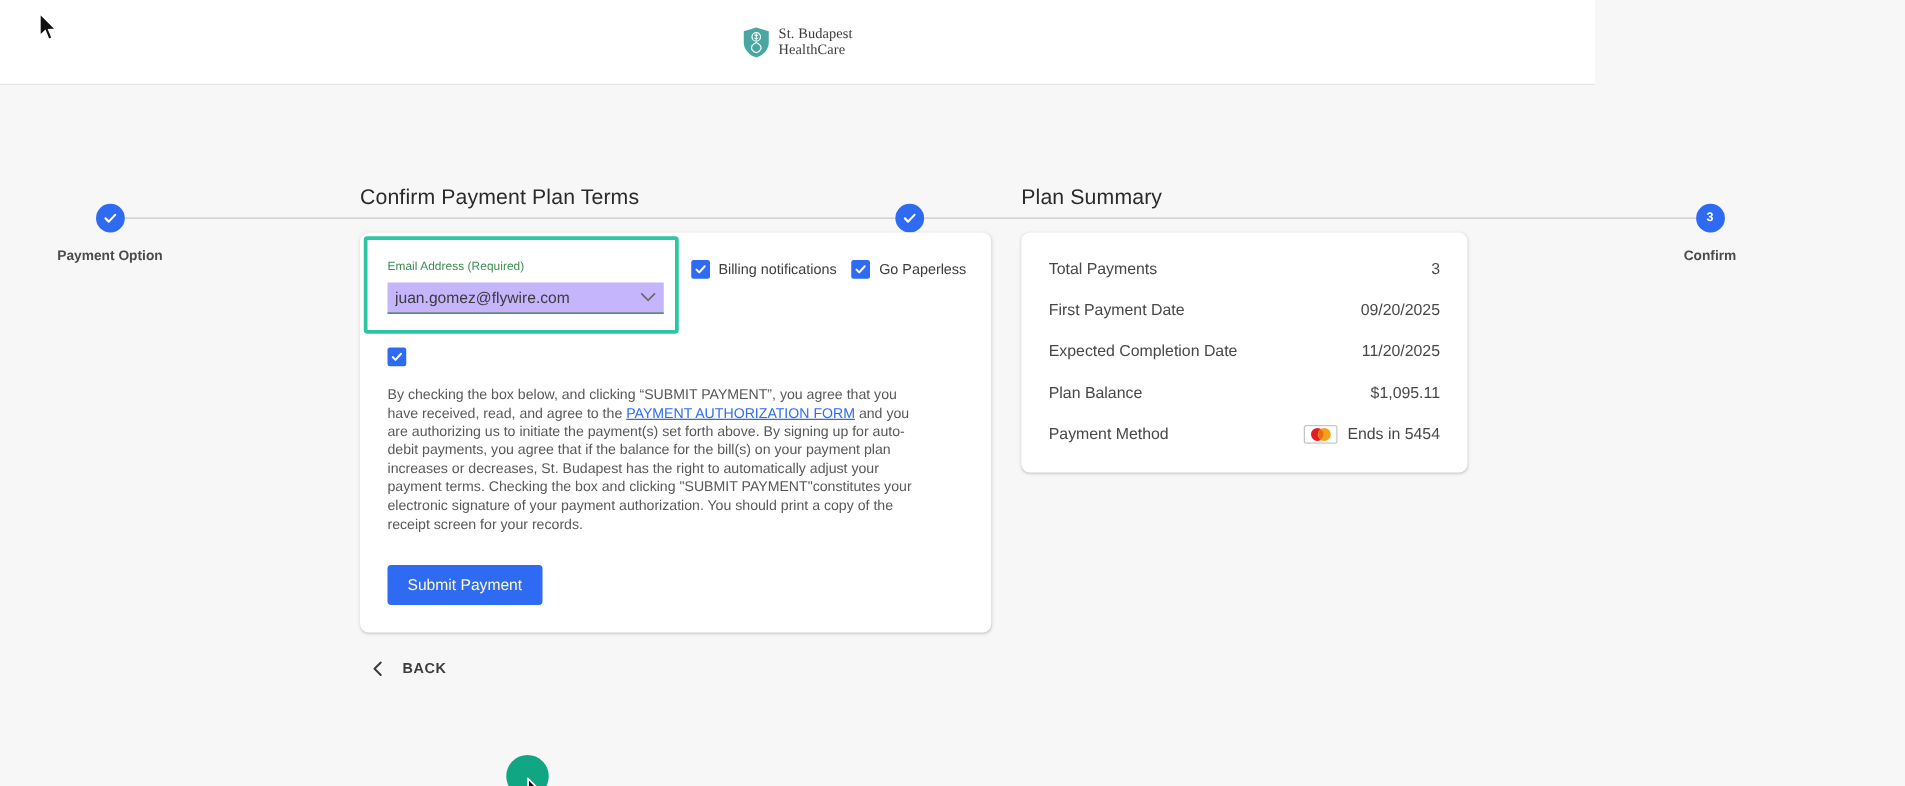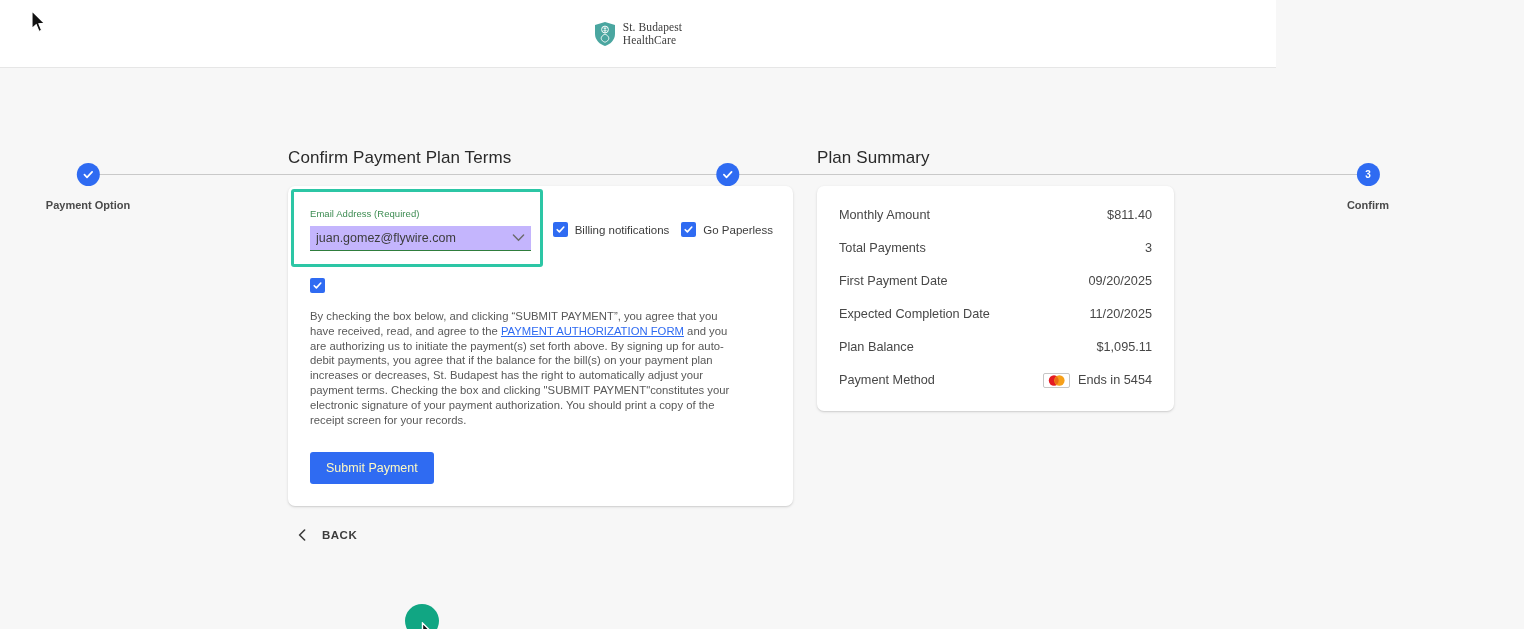--- a/index.html
+++ b/index.html
@@ -76,21 +76,21 @@
 
   .card {
     background: #fff;
     border-radius: 7px;
     box-shadow: 0 1px 3px rgba(0,0,0,.13), 0 1px 1px rgba(0,0,0,.06);
   }
 
   
   .form-card { padding: 22px 20px 22px 22px; position: relative; }
 
-  .row-top { display: flex; align-items: center; gap: 0; }
+  .row-top { display: flex; align-items: flex-start; gap: 0; }
 
   .field-wrap { position: relative; width: 250px; }
   .highlight-box {
     position: absolute; left: -19px; top: -19px;
     width: 252px; height: 78px;
     border: 3px solid #2cc6a5; border-radius: 3px;
     pointer-events: none; z-index: 5;
   }
   .field-label {
     font-size: 9.5px; color: #3d8c52; margin-bottom: 7px;
@@ -284,24 +284,20 @@
       </svg>
       <span>BACK</span>
     </div>
   </div>
 
   <div class="col-right">
     <div class="section-title">Plan Summary</div>
 
     <div class="card summary-card">
 
-      <div class="sum-row">
-        <span>Monthly Amount</span>
-        <span class="sum-val">$811.40</span>
-      </div>
 
       <div class="sum-row">
         <span>Total Payments</span>
         <span class="sum-val">3</span>
       </div>
 
       <div class="sum-row">
         <span>First Payment Date</span>
         <span class="sum-val">09/20/2025</span>
       </div>

